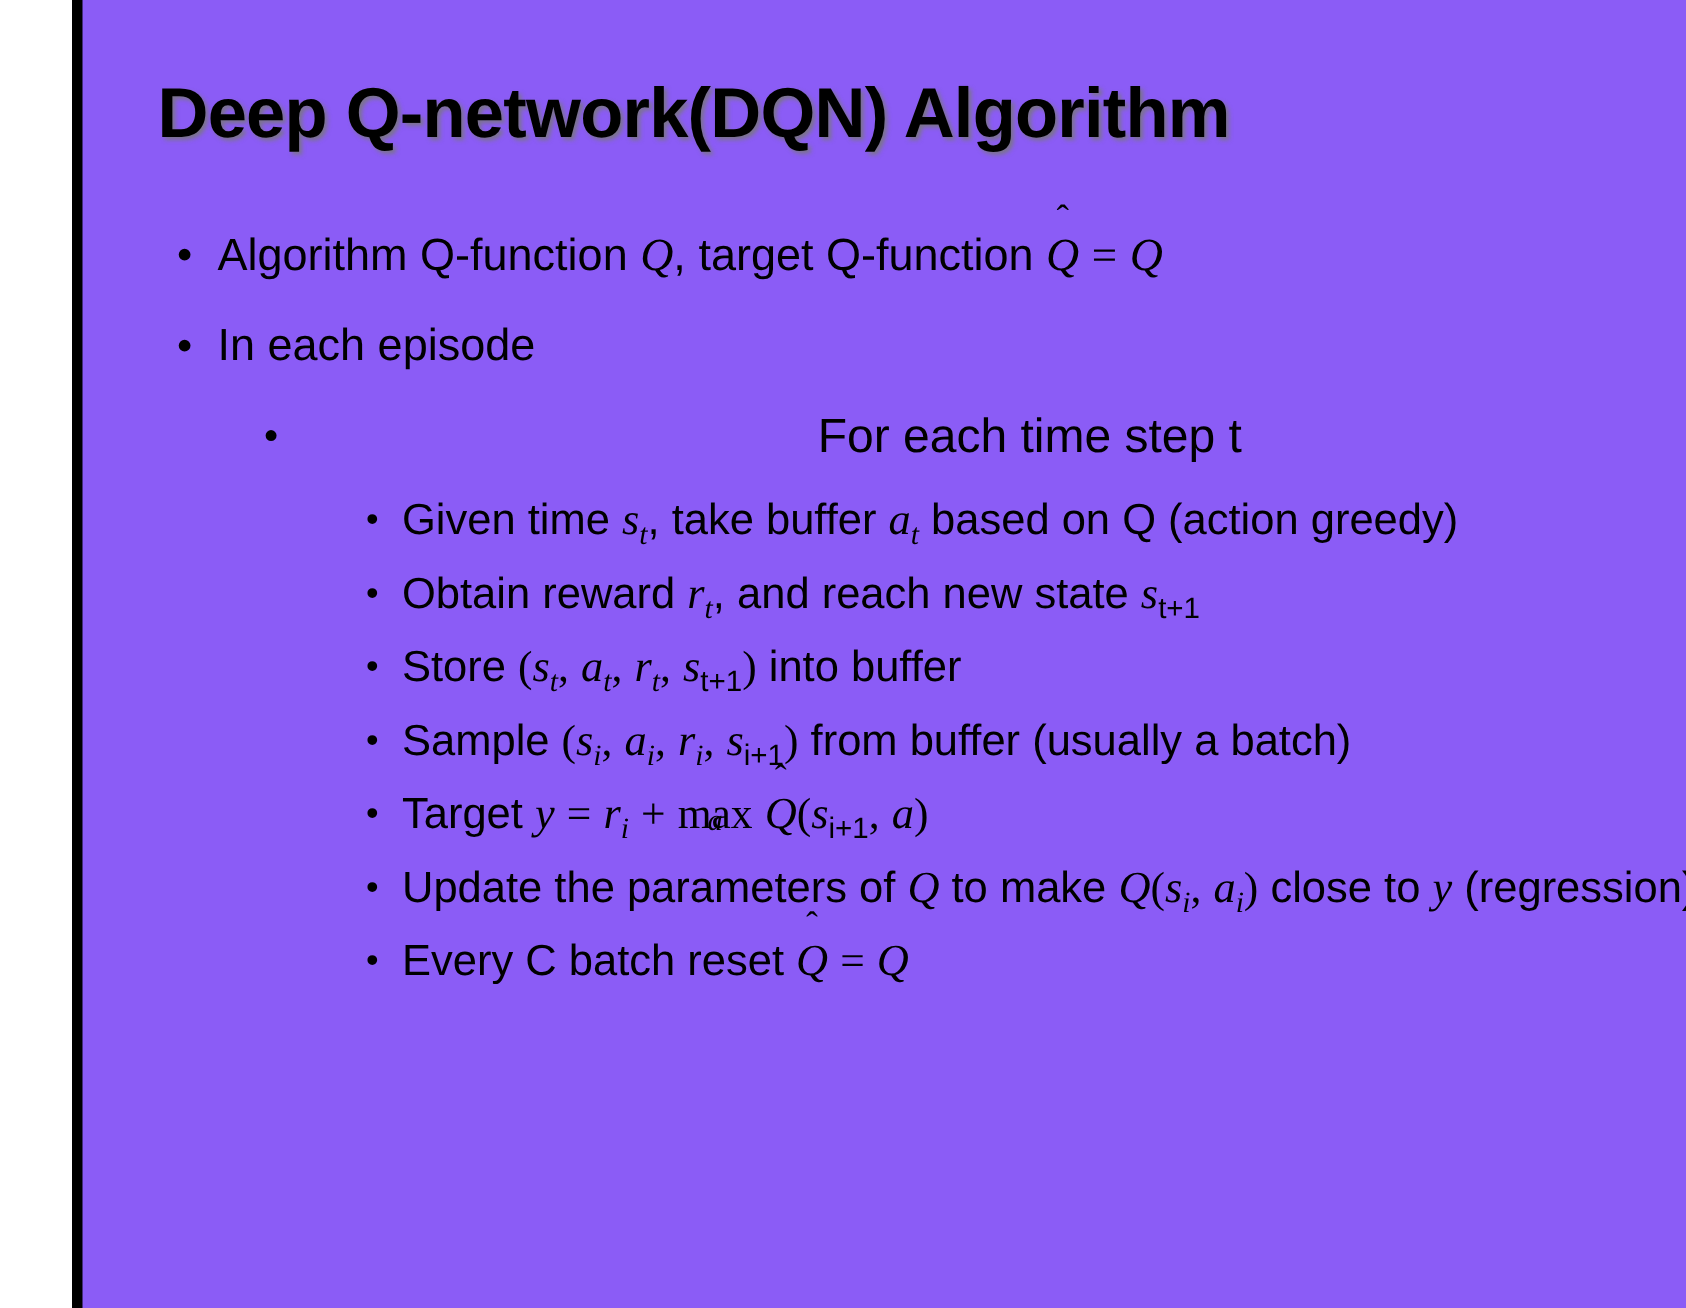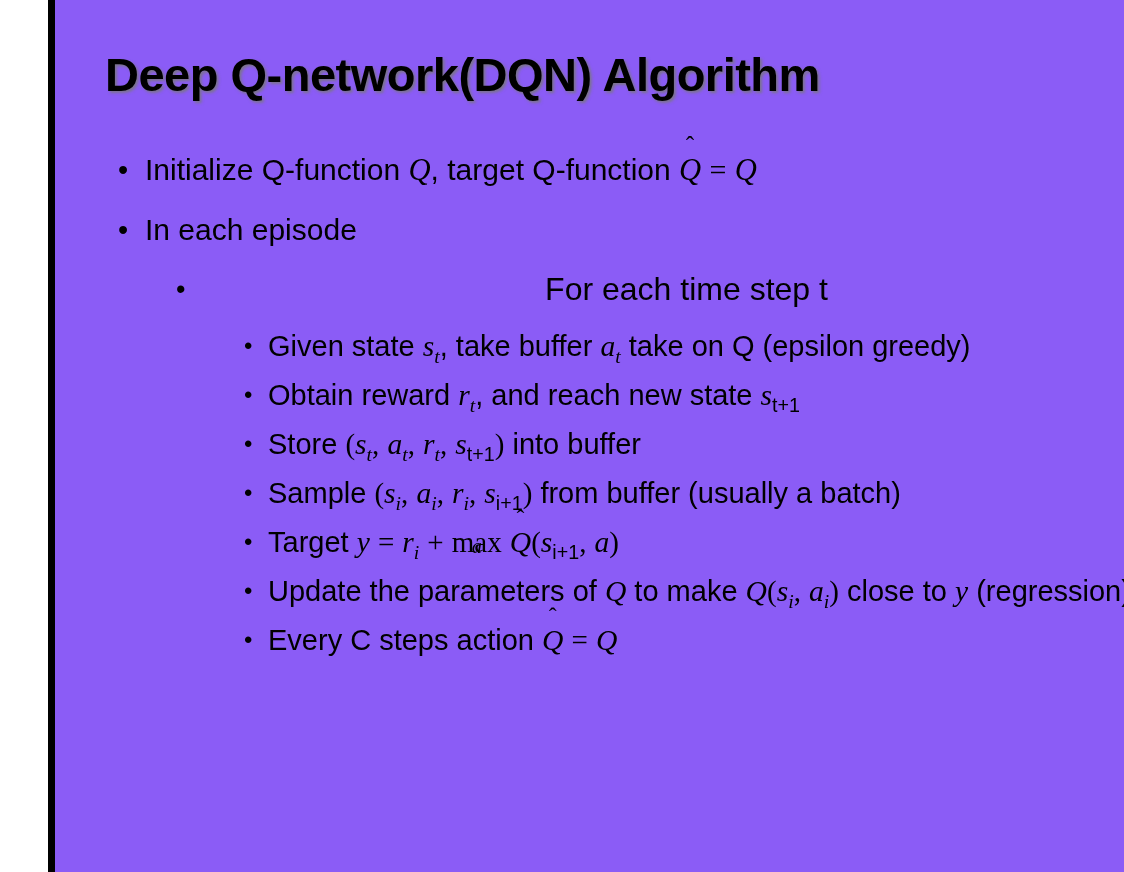--- a/index.html
+++ b/index.html
@@ -156,38 +156,38 @@
 <div class="slide">
 
   <div class="edge-bar-left"></div>
 
   <div class="slide-title">Deep Q-network(DQN) Algorithm</div>
 
   <div class="body-block">
 
     <div class="bullet-row lvl1">
       <span class="bullet-dot">•</span>
-      <span class="bullet-text"><span>Initialize Q-function</span> <span class="mi">Q</span><span>,</span> <span>target Q-function</span> <span class="nowrap"><span class="hat mi"><span class="hat-mark">̂</span><span>Q</span></span>
+      <span class="bullet-text"><span>Algorithm Q-function</span> <span class="mi">Q</span><span>,</span> <span>target Q-function</span> <span class="nowrap"><span class="hat mi"><span class="hat-mark">̂</span><span>Q</span></span>
         <span class="mo">=</span>
         <span class="mi">Q</span></span></span>
     </div>
 
     <div class="bullet-row lvl1">
       <span class="bullet-dot">•</span>
       <span class="bullet-text">In each episode</span>
     </div>
 
     <div class="bullet-row lvl2">
       <span class="bullet-dot">•</span>
       <span class="bullet-text">For each time step t</span>
     </div>
 
     <div class="bullet-row lvl3">
       <span class="bullet-dot">•</span>
-      <span class="bullet-text"><span>Given state</span> <span class="nowrap"><span class="mi">s</span><span class="sub">t</span></span><span>, take buffer</span> <span class="nowrap"><span class="mi">a</span><span class="sub">t</span></span> <span>take on Q (epsilon greedy)</span></span>
+      <span class="bullet-text"><span>Given time</span> <span class="nowrap"><span class="mi">s</span><span class="sub">t</span></span><span>, take buffer</span> <span class="nowrap"><span class="mi">a</span><span class="sub">t</span></span> <span>based on Q (action greedy)</span></span>
     </div>
 
     <div class="bullet-row lvl3">
       <span class="bullet-dot">•</span>
       <span class="bullet-text"><span>Obtain reward</span> <span class="nowrap"><span class="mi">r</span><span class="sub">t</span></span><span>, and reach new state</span> <span class="nowrap"><span class="mi">s</span><span class="subn">t+1</span></span></span>
     </div>
 
     <div class="bullet-row lvl3">
       <span class="bullet-dot">•</span>
       <span class="bullet-text"><span>Store</span> <span class="nowrap"><span class="mo">(</span><span class="mi">s</span><span class="sub">t</span><span class="mo">,</span> <span class="mi">a</span><span class="sub">t</span><span class="mo">,</span> <span class="mi">r</span><span class="sub">t</span><span class="mo">,</span> <span class="mi">s</span><span class="subn">t+1</span><span class="mo">)</span></span> <span>into buffer</span></span>
@@ -203,19 +203,19 @@
       <span class="bullet-text"><span>Target</span> <span class="nowrap"><span class="mi">y</span> <span class="mo">=</span> <span class="mi">r</span><span class="sub">i</span> <span class="mo">+</span> <span class="underset"><span class="under-base">max</span><span class="under-sub">a</span></span> <span class="hat mi"><span class="hat-mark">̂</span><span>Q</span></span><span class="mo">(</span><span class="mi">s</span><span class="subn">i+1</span><span class="mo">,</span> <span class="mi">a</span><span class="mo">)</span></span></span>
     </div>
 
     <div class="bullet-row lvl3">
       <span class="bullet-dot">•</span>
       <span class="bullet-text"><span>Update the parameters of</span> <span class="mi">Q</span> <span>to make</span> <span class="nowrap"><span class="mi">Q</span><span class="mo">(</span><span class="mi">s</span><span class="sub">i</span><span class="mo">,</span> <span class="mi">a</span><span class="sub">i</span><span class="mo">)</span></span> <span>close to</span> <span class="mi">y</span> <span>(regression)</span></span>
     </div>
 
     <div class="bullet-row lvl3">
       <span class="bullet-dot">•</span>
-      <span class="bullet-text"><span>Every C steps action</span> <span class="nowrap"><span class="hat mi"><span class="hat-mark">̂</span><span>Q</span></span>
+      <span class="bullet-text"><span>Every C batch reset</span> <span class="nowrap"><span class="hat mi"><span class="hat-mark">̂</span><span>Q</span></span>
         <span class="mo">=</span>
         <span class="mi">Q</span></span></span>
     </div>
 
   </div>
 </div>
 
 </body></html>

